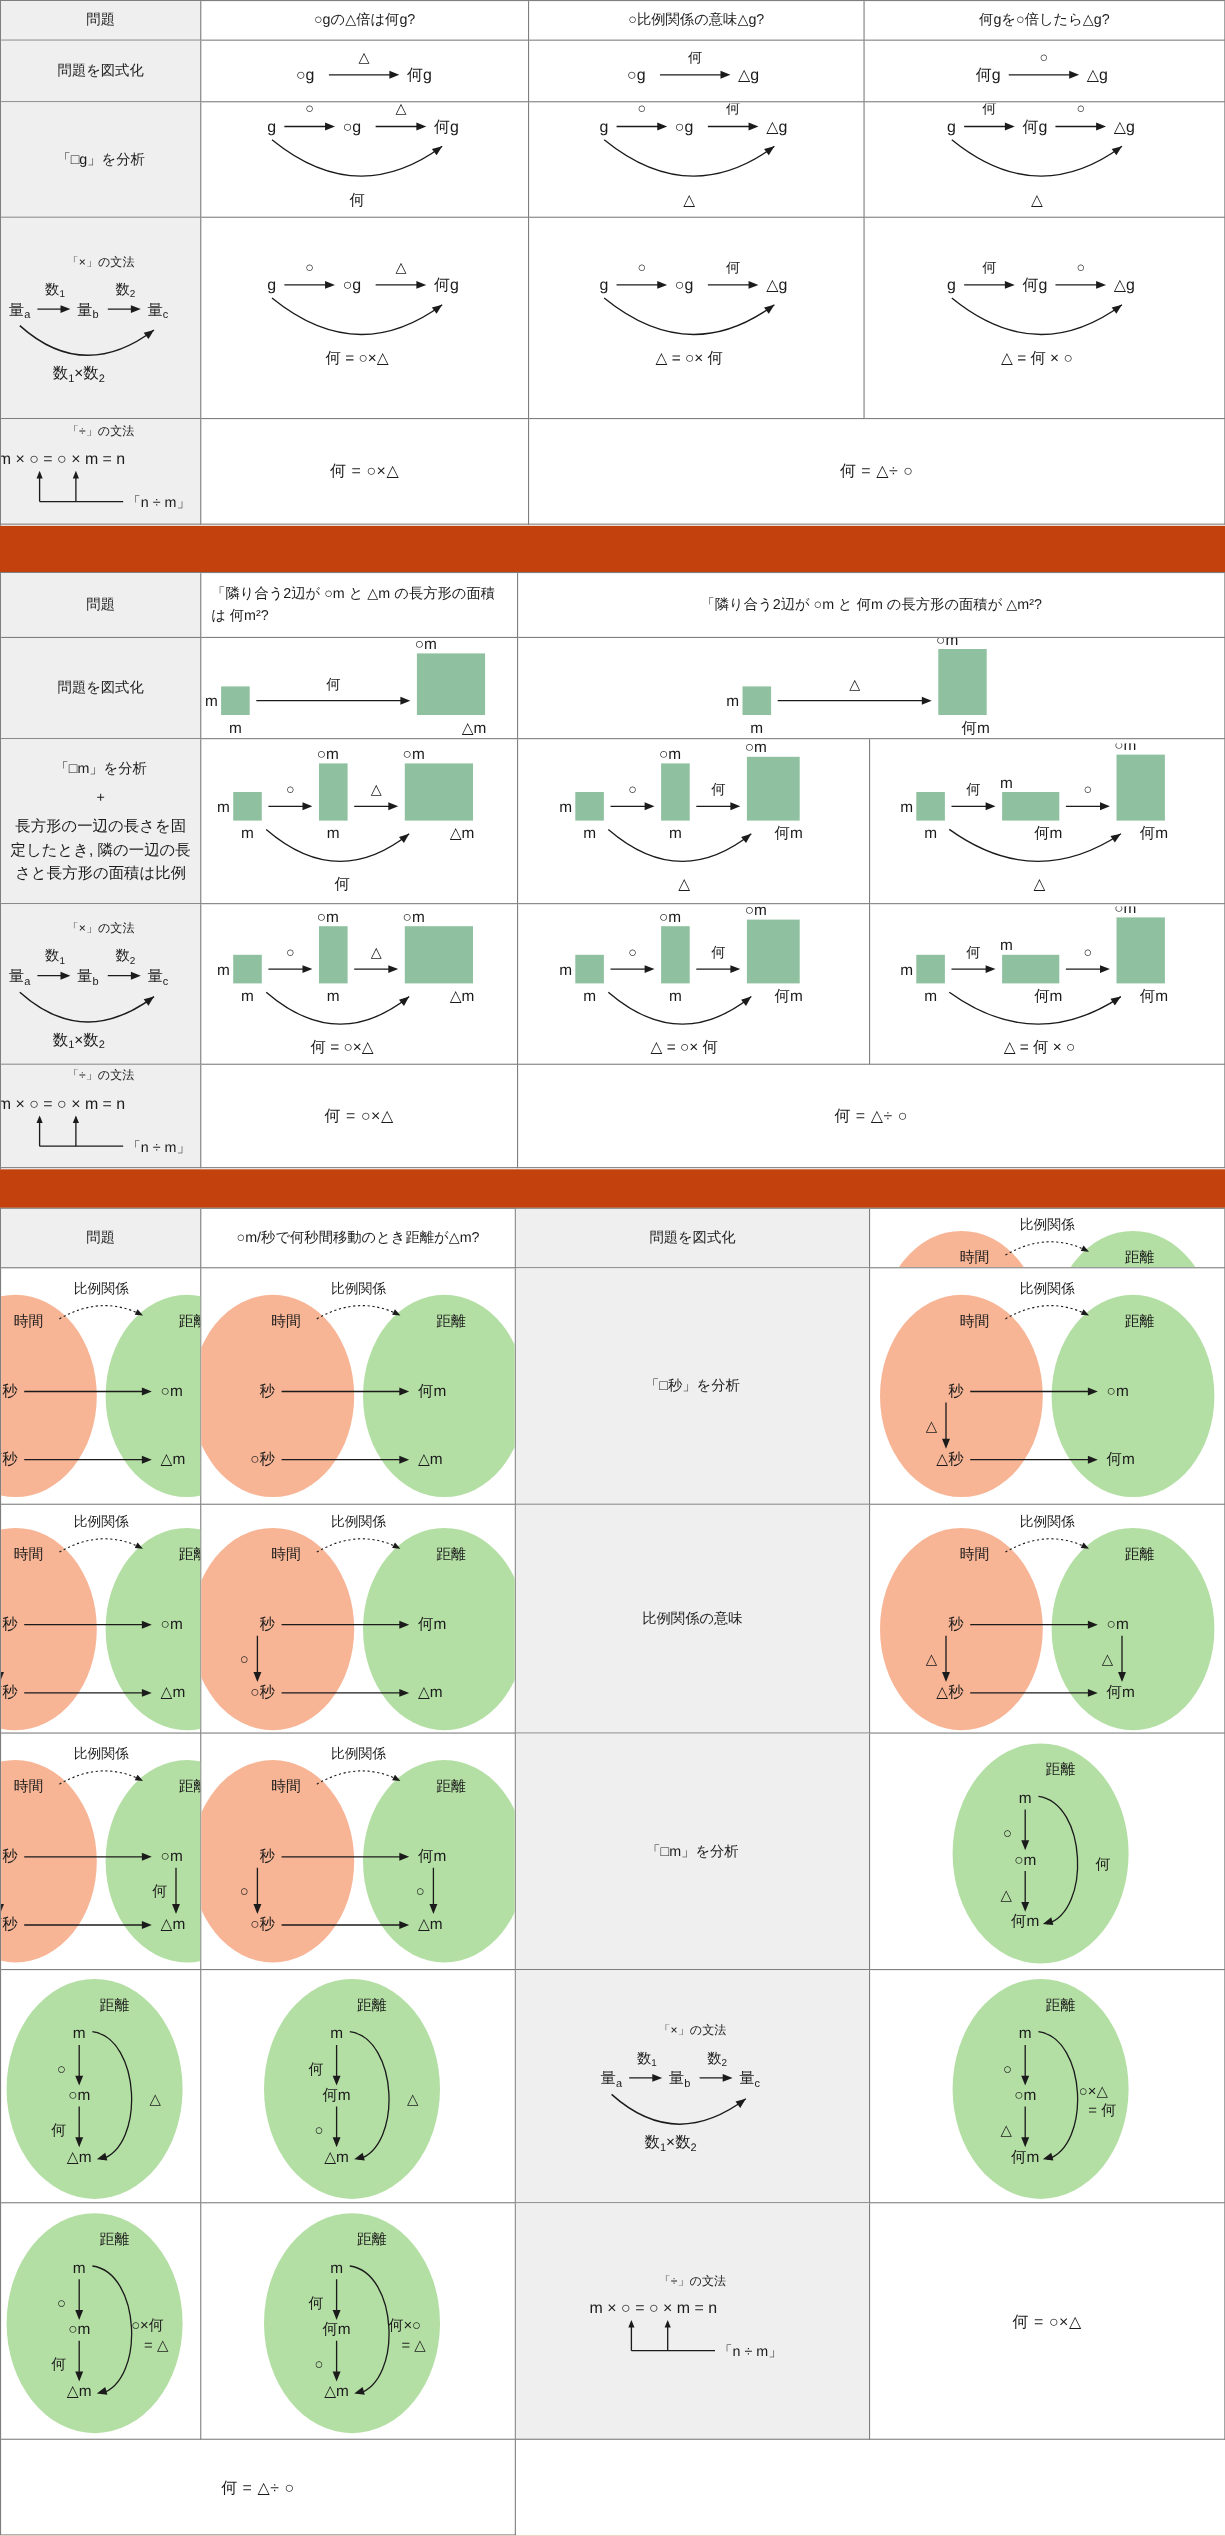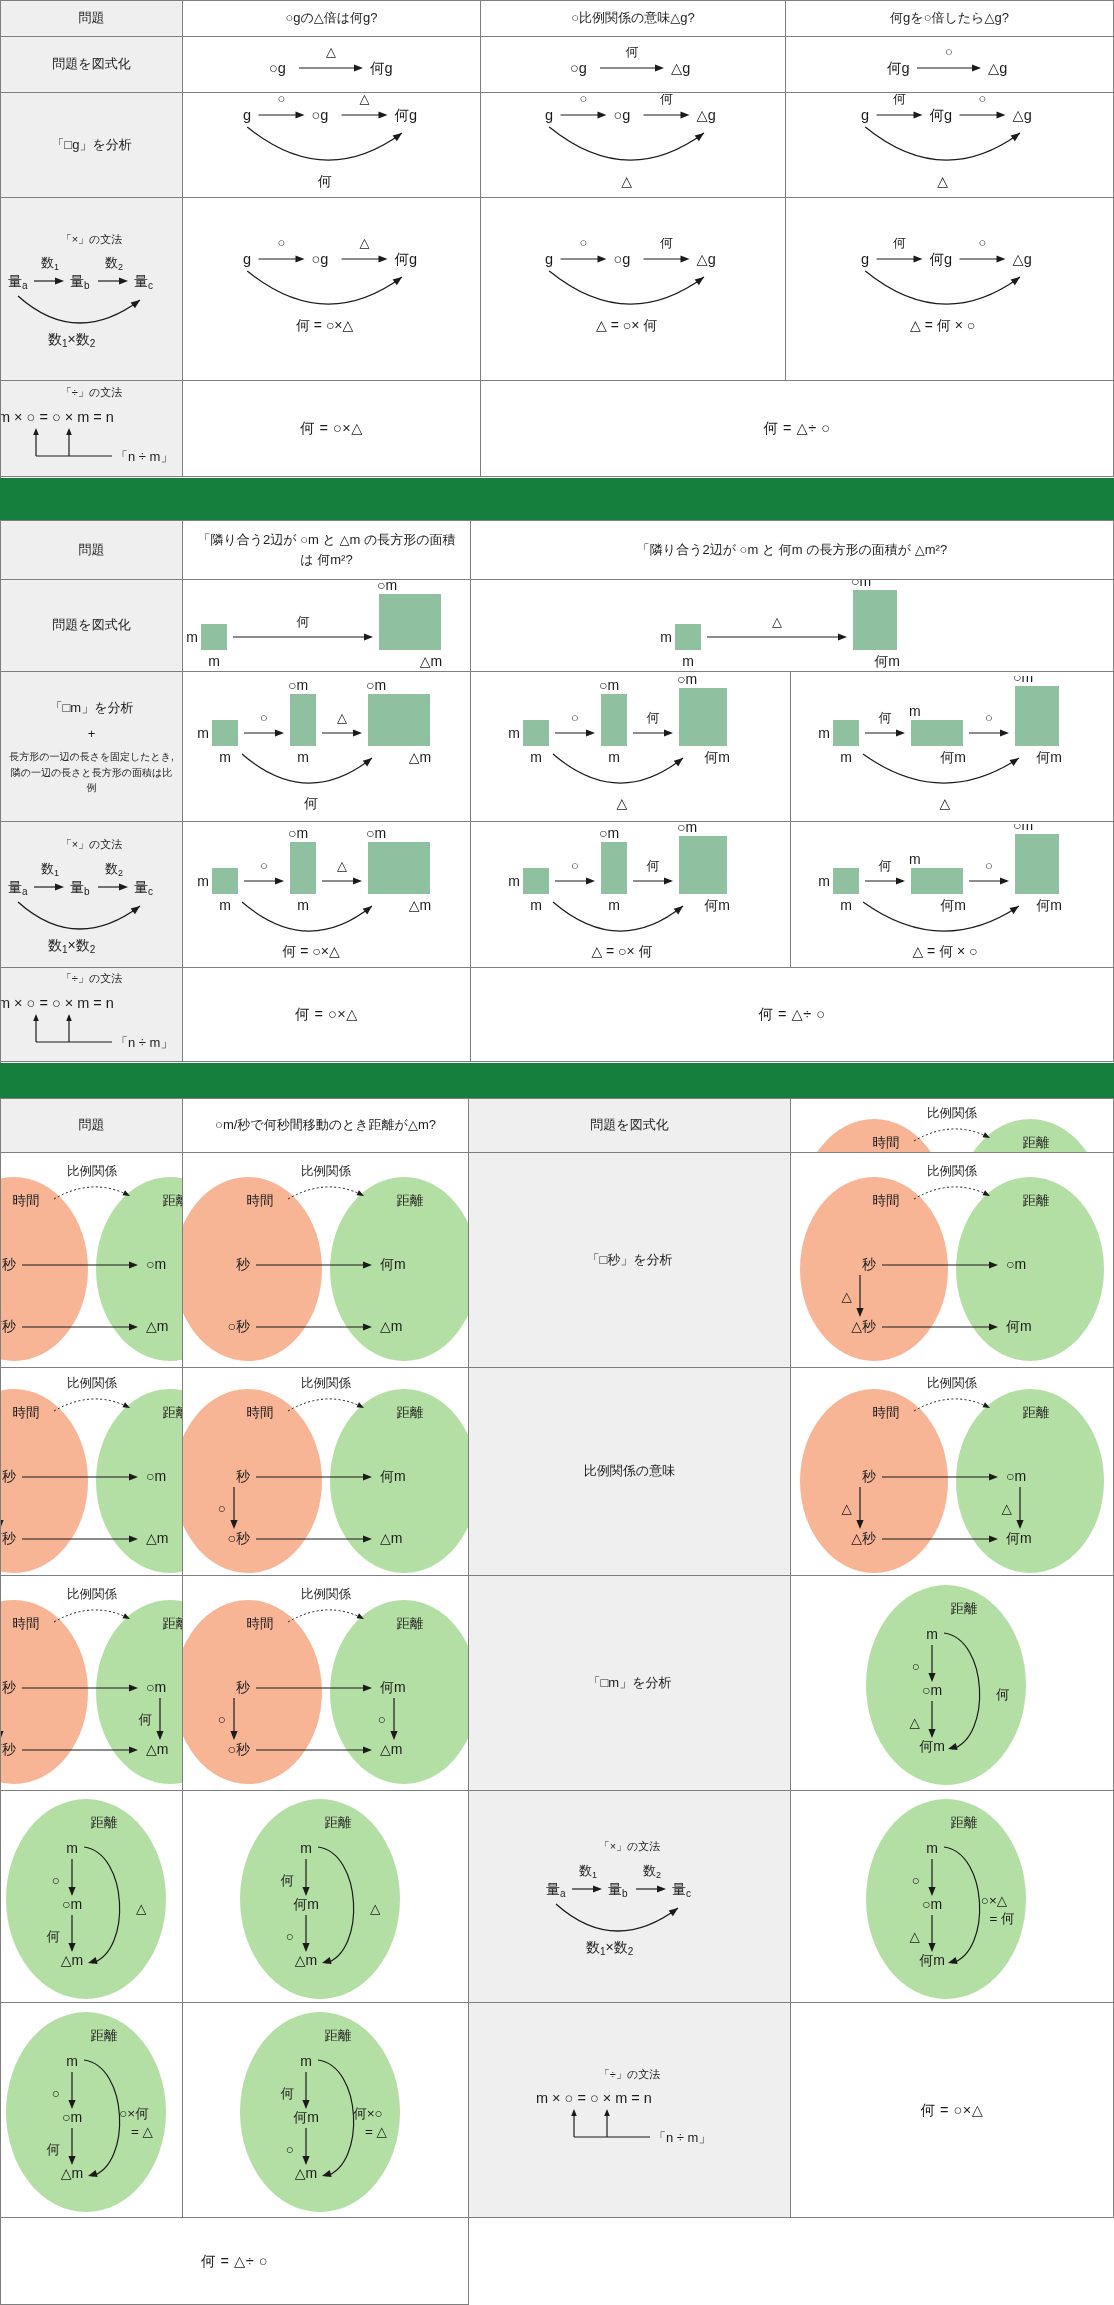--- a/index.html
+++ b/index.html
@@ -1,26 +1,26 @@
 <!DOCTYPE html>
 <html style="--bd: #7f7f7f; --ink: #1b1b1b;"><head>
 <meta charset="utf-8">
 <style>
   :root{ --bd:#7f7f7f; --ink:#1b1b1b; }
   *{margin:0;padding:0;box-sizing:border-box}
   html,body{background:#fff}
   body{width:1114px;font-family:"Liberation Sans","DejaVu Sans",sans-serif;color:var(--ink)}
-  .page{position:relative;width:1114px;height:2305px;background:#15803d;overflow:hidden}
+  .page{position:relative;width:1114px;height:2305px;background:#c2410c;overflow:hidden}
   .tbl{position:absolute;display:grid;border-top:1px solid var(--bd);border-left:1px solid var(--bd);background:#fff}
   .c{border-right:1px solid var(--bd);border-bottom:1px solid var(--bd);display:flex;align-items:center;justify-content:center;overflow:hidden;position:relative}
   .lab{background:#efefef;flex-direction:column;text-align:center;font-size:13px;line-height:1.7;padding:4px 6px;gap:4px}
-  .hd{font-size:13px;text-align:center;padding:3px 9px;line-height:1.55}
+  .hd{font-size:13px;text-align:left;padding:3px 9px;line-height:1.55}
   .fm{font-size:14.5px;letter-spacing:.5px}
   .dg{flex-direction:column}
-  .note{font-size:10px;line-height:1.55;max-width:168px}
+  .note{font-size:14px;line-height:1.55;max-width:168px}
   .ttl{font-size:11px}
   svg{display:block}
   svg text{font-family:"Liberation Sans","DejaVu Sans",sans-serif}
 </style>
 </head>
 <body>
 
 <div class="page">
 
   <div class="tbl" style="top:0;left:0;width:1114px;height:478px;grid-template-columns:182px 298px 305px 328px;grid-template-rows:36px 56px 105px 183px 96px">

